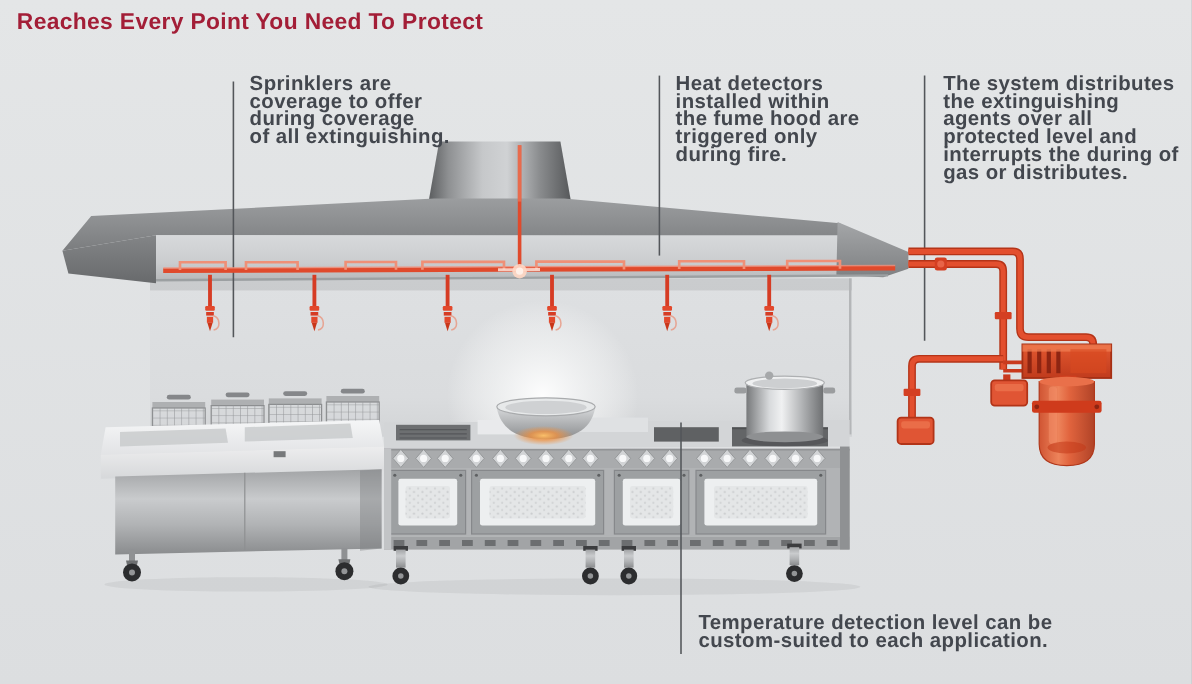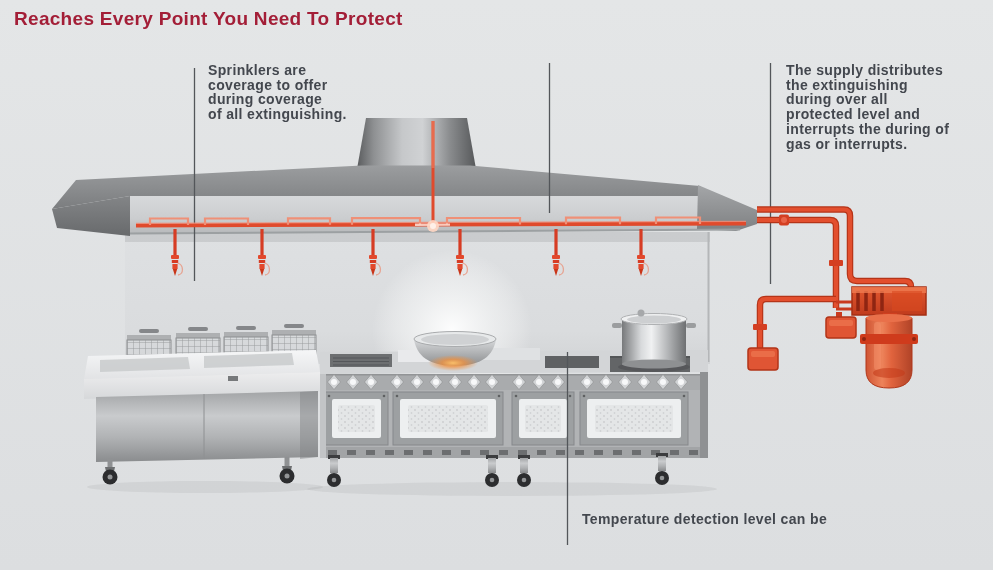--- a/index.html
+++ b/index.html
@@ -8,21 +8,21 @@
     background:linear-gradient(#e4e6e7,#dcdee0);
     font-family:"Liberation Sans",sans-serif;
   }
   .stage svg{position:absolute;left:0;top:0;}
   .page-title{
     position:absolute;left:14px;top:8px;
     font-size:19px;font-weight:bold;letter-spacing:.3px;
     color:#a31e37;white-space:nowrap;
   }
   .callout{
-    position:absolute;color:#43474e;font-size:14px;line-height:14.7px;
+    position:absolute;color:#43474e;font-size:17px;line-height:14.7px;
     font-weight:bold;letter-spacing:.35px;white-space:nowrap;
   }
   #callout-sprinklers{left:208px;top:63px;}
   #callout-heat{left:563px;top:63px;}
   #callout-distribution{left:786px;top:63px;}
   #callout-temperature{left:582px;top:512px;}
 </style>
 </head>
 <body>
 
@@ -356,27 +356,35 @@
 
 <div class="page-title">Reaches Every Point You Need To Protect</div>
 
 <div class="callout" id="callout-sprinklers">
   <div>Sprinklers are</div>
   <div>coverage to offer</div>
   <div>during coverage</div>
   <div>of all extinguishing.</div>
 </div>
 
+<div class="callout" id="callout-heat">
+  <div>Heat detectors</div>
+  <div>installed within</div>
+  <div>the fume hood are</div>
+  <div>triggered only</div>
+  <div>during fire.</div>
+</div>
 
 <div class="callout" id="callout-distribution">
-  <div>The supply distributes</div>
+  <div>The system distributes</div>
   <div>the extinguishing</div>
-  <div>during over all</div>
+  <div>agents over all</div>
   <div>protected level and</div>
   <div>interrupts the during of</div>
-  <div>gas or interrupts.</div>
+  <div>gas or distributes.</div>
 </div>
 
 <div class="callout" id="callout-temperature">
   <div>Temperature detection level can be</div>
+  <div>custom-suited to each application.</div>
 </div>
 
 </div>
 
 </body></html>

